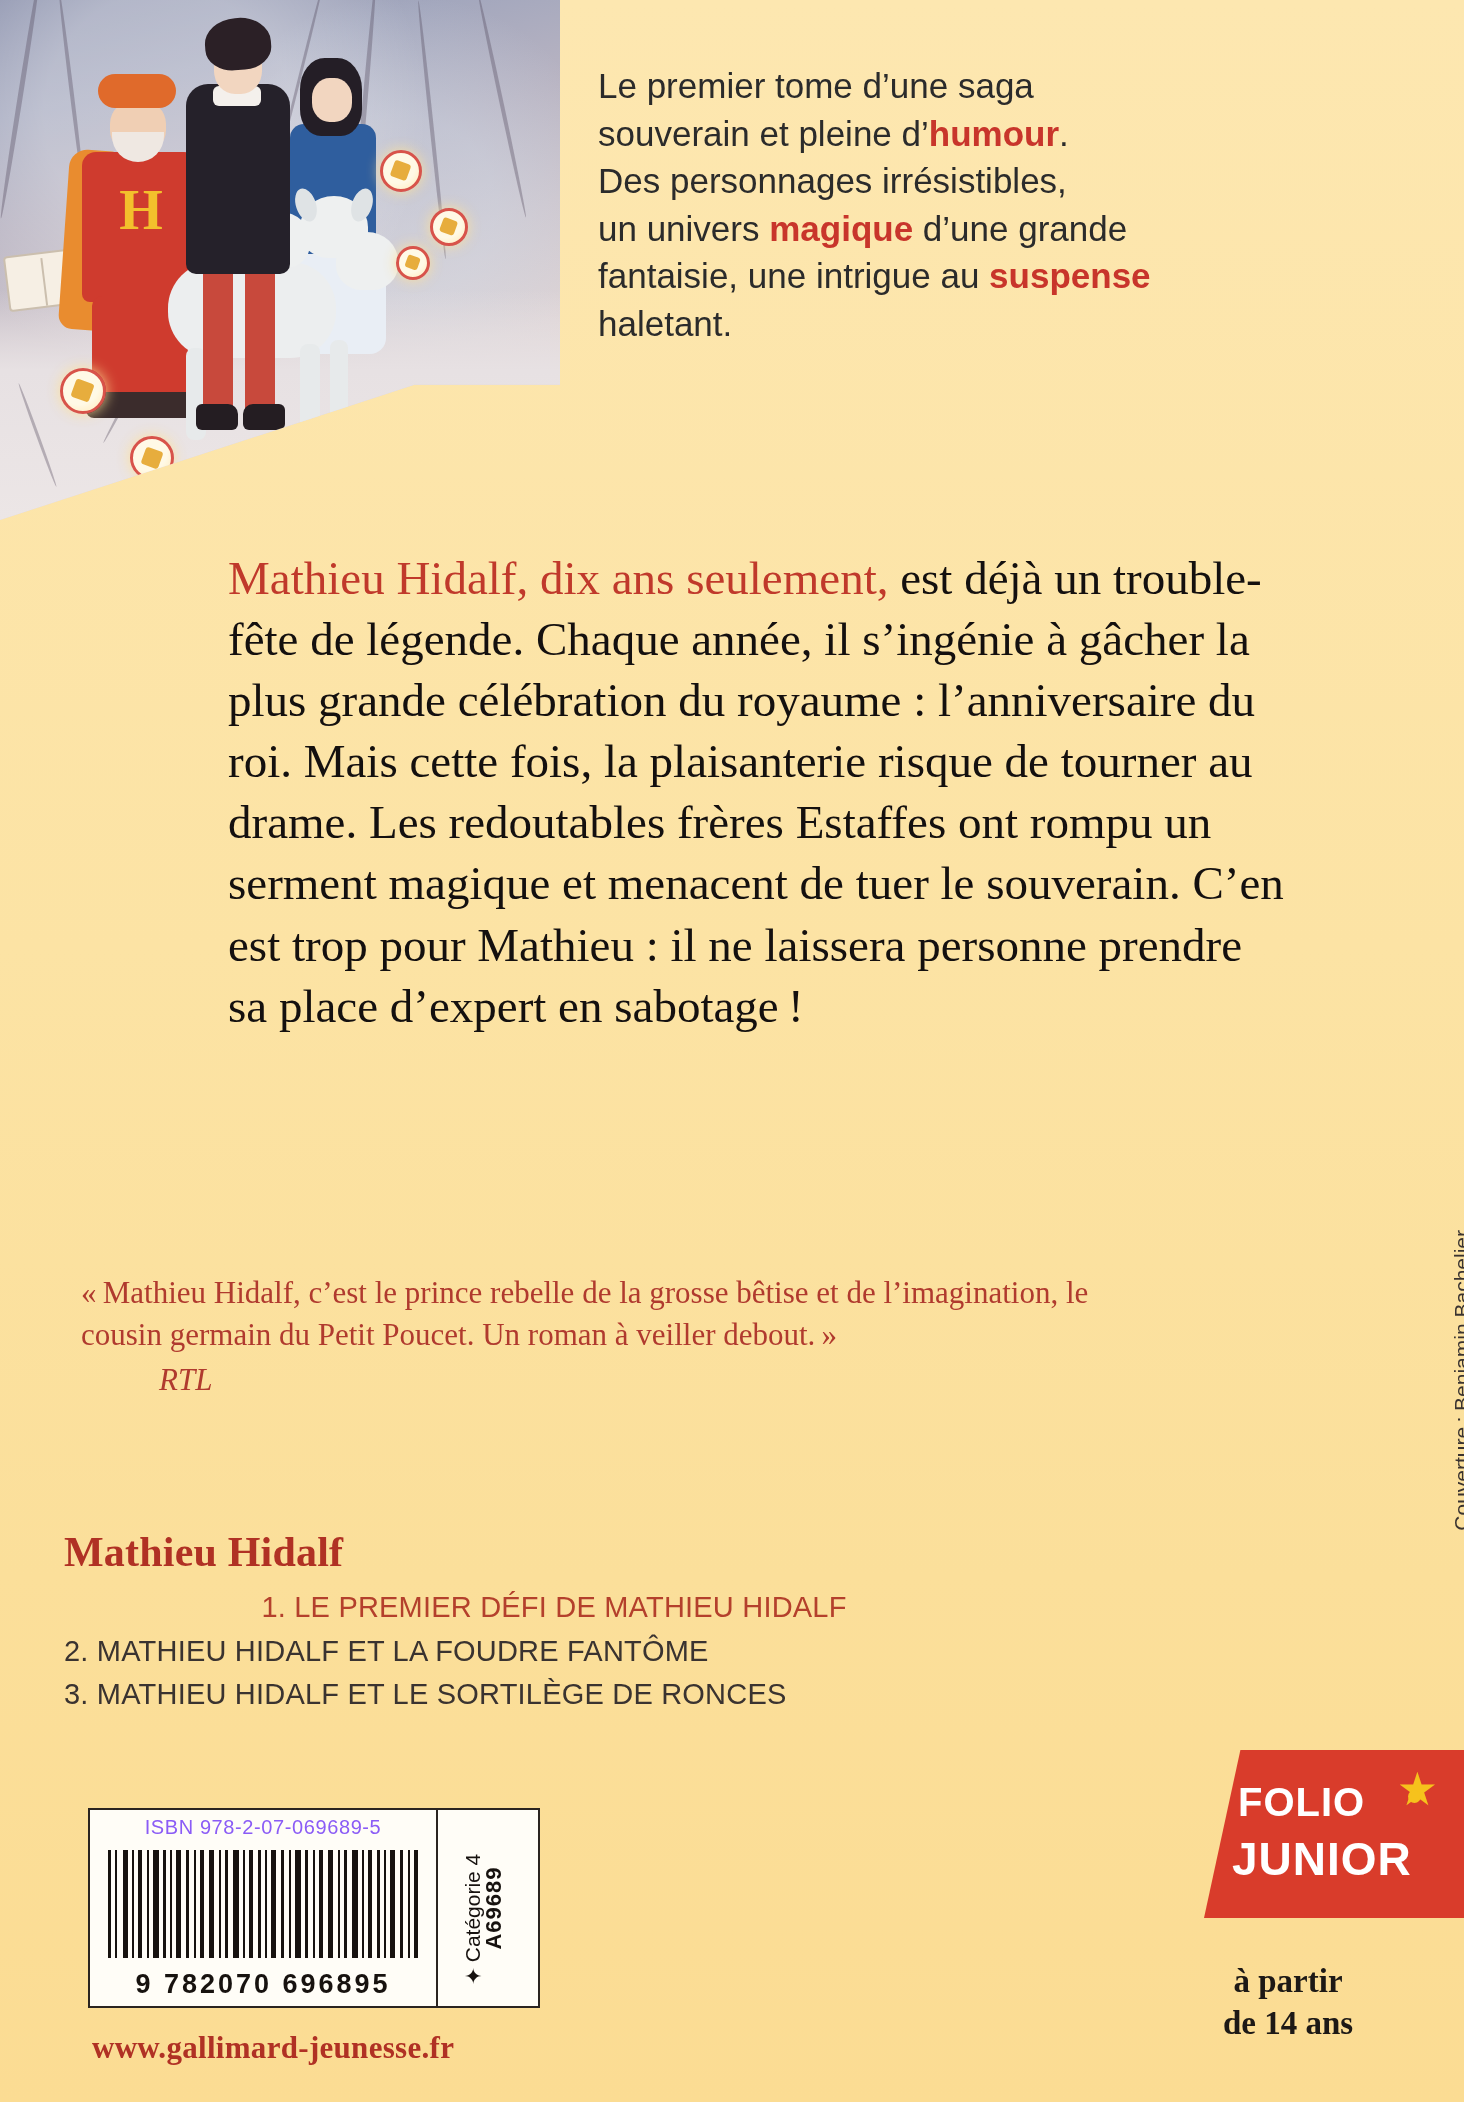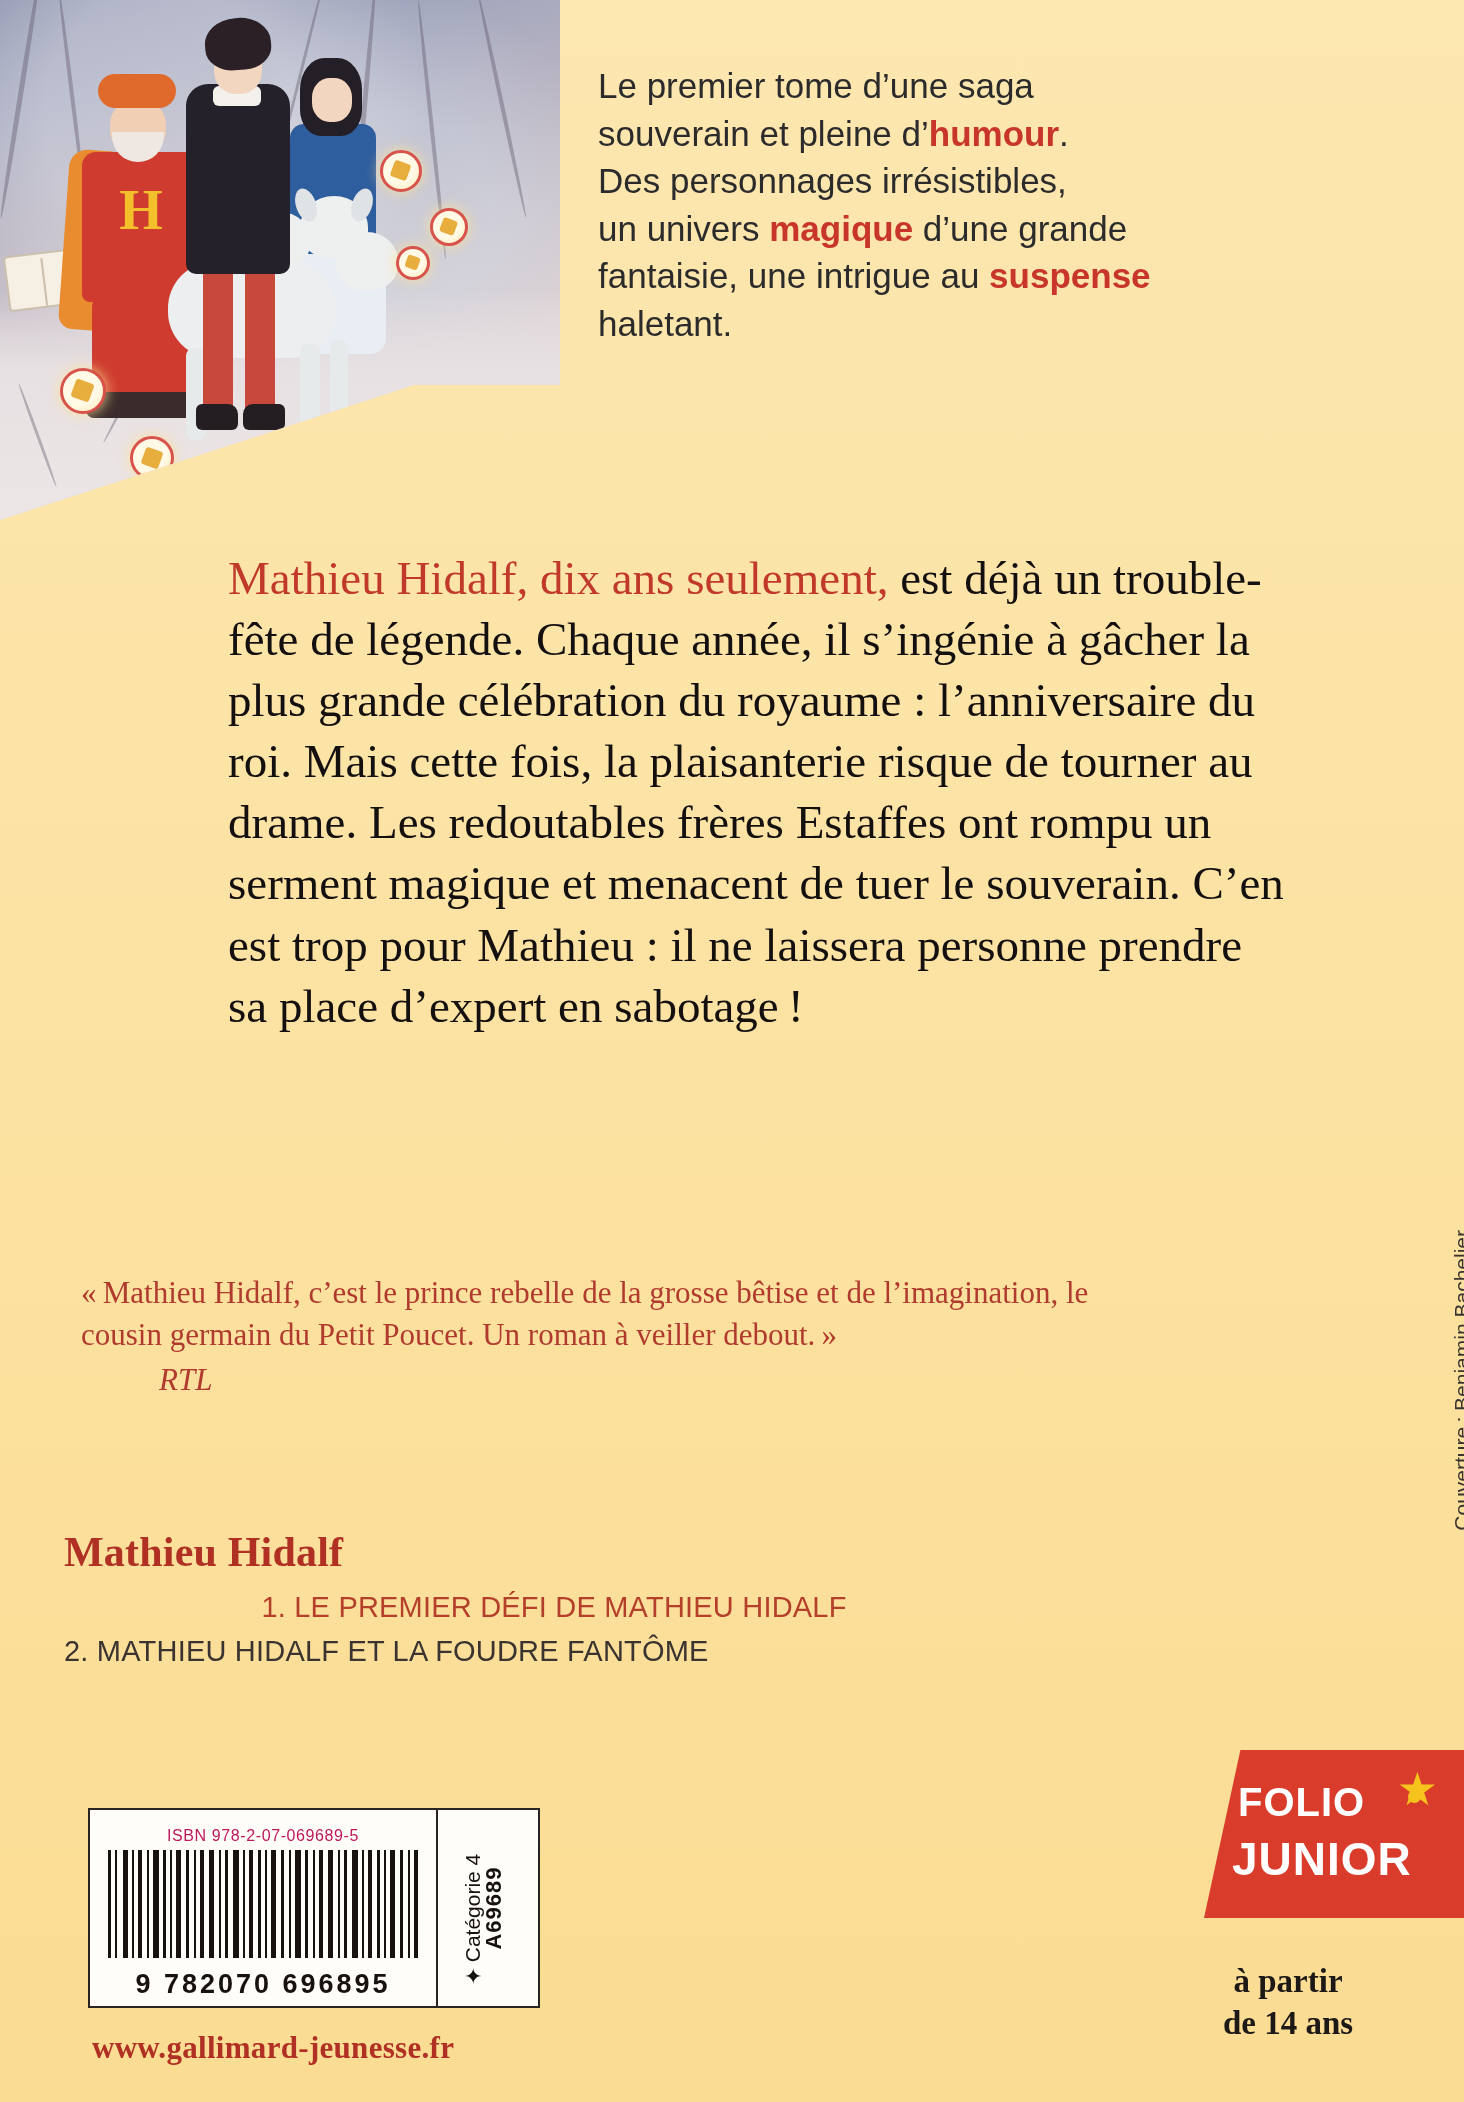--- a/index.html
+++ b/index.html
@@ -182,22 +182,22 @@
     left: 88px; top: 1808px;
     width: 452px; height: 200px;
     border: 2px solid #2a2420;
     background: #fffdf7;
     display: flex;
   }
   .bc-left { width: 348px; border-right: 2px solid #2a2420; position: relative; padding-top: 6px; }
   .bc-isbn {
     text-align: center;
     font-family: "Liberation Sans", sans-serif;
-    font-size: 16px; letter-spacing: .6px; color: #be185d;
-    margin-top: 11px;
+    font-size: 20px; letter-spacing: .6px; color: #8b5cf6;
+    margin-top: 0;
   }
   .bars { position: absolute; left: 16px; right: 14px; top: 40px; height: 108px; }
   .bars span { position: absolute; top: 0; bottom: 0; background: #17120f; }
   .bc-digits {
     position: absolute; left: 8px; right: 8px; bottom: 6px;
     text-align: center;
     font-family: "Liberation Sans", sans-serif;
     font-weight: 700; font-size: 27px; letter-spacing: 3px; color: #17120f;
   }
   .bc-right { width: 100px; position: relative; }
@@ -352,20 +352,21 @@
   <div class="quote">
     <span>« Mathieu Hidalf, c’est le prince rebelle de la grosse bêtise et de l’imagination, le cousin germain du Petit Poucet. Un roman à veiller debout. »</span>
     <span class="src">RTL</span>
   </div>
 
   <div class="series">
     <h2>Mathieu Hidalf</h2>
     <ol>
       <li class="first">1. LE PREMIER DÉFI DE MATHIEU HIDALF</li>
       <li>2. MATHIEU HIDALF ET LA FOUDRE FANTÔME</li>
+      <li>3. MATHIEU HIDALF ET LE SORTILÈGE DE RONCES</li>
     </ol>
   </div>
 
   <div class="barcode-box">
     <div class="bc-left">
       <div class="bc-isbn">ISBN 978-2-07-069689-5</div>
       <div class="bars">
         <span style="left:2px;width:3px"></span>
           <span style="left:9px;width:2px"></span>
         <span style="left:17px;width:5px"></span>

